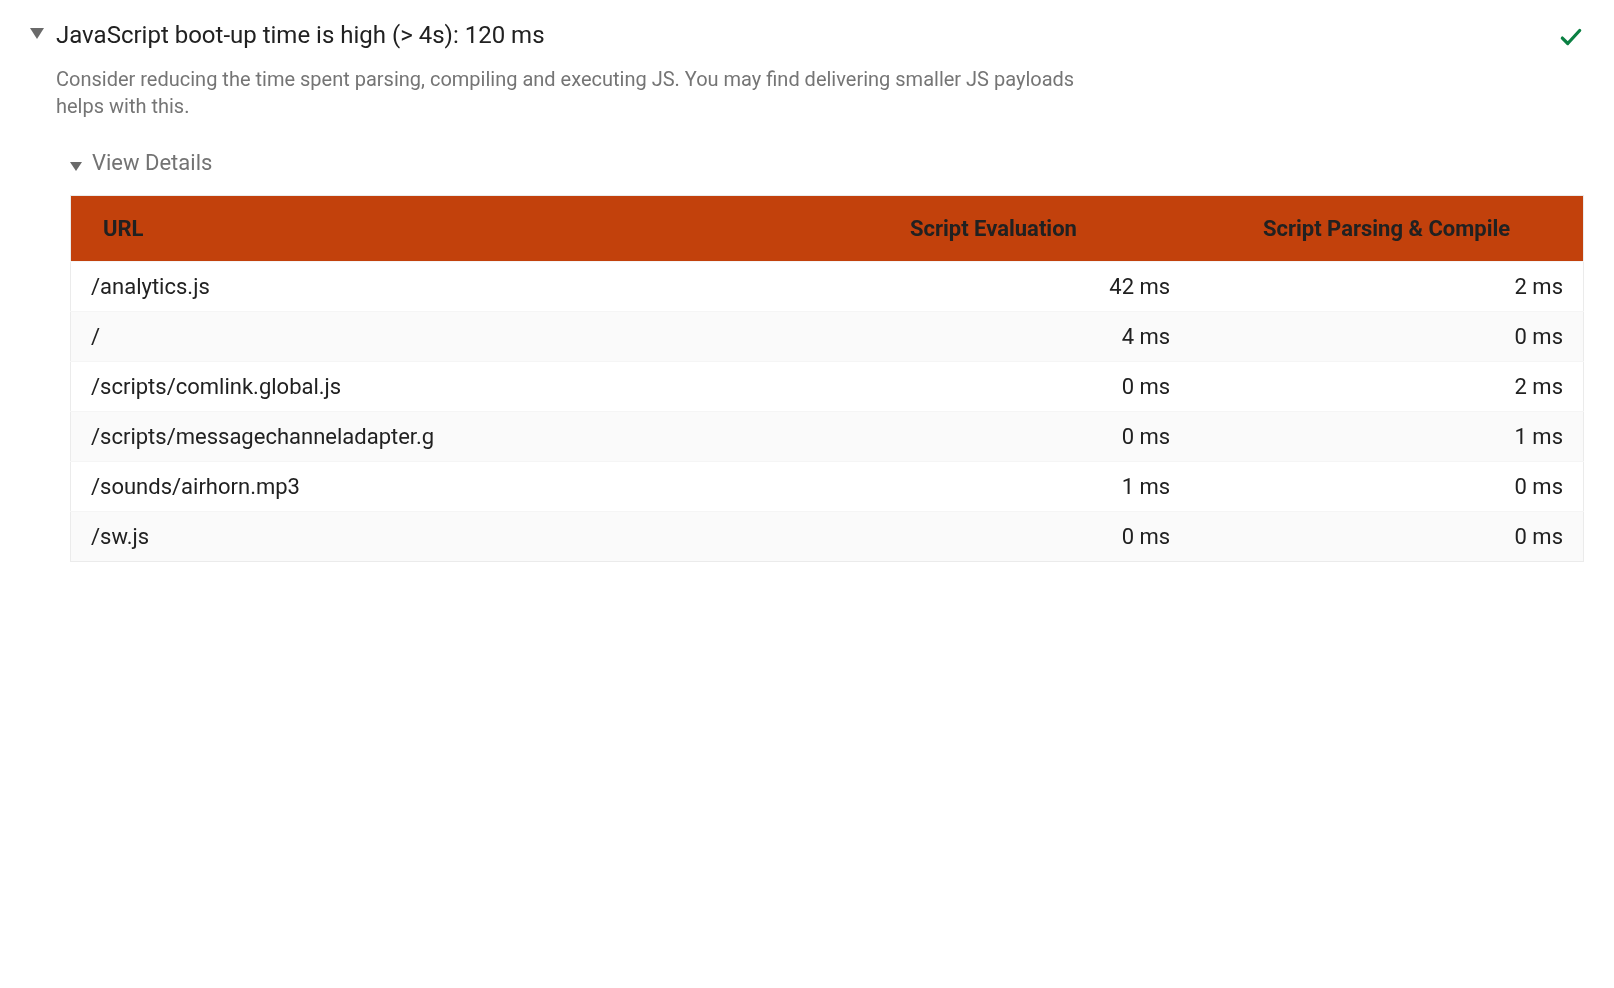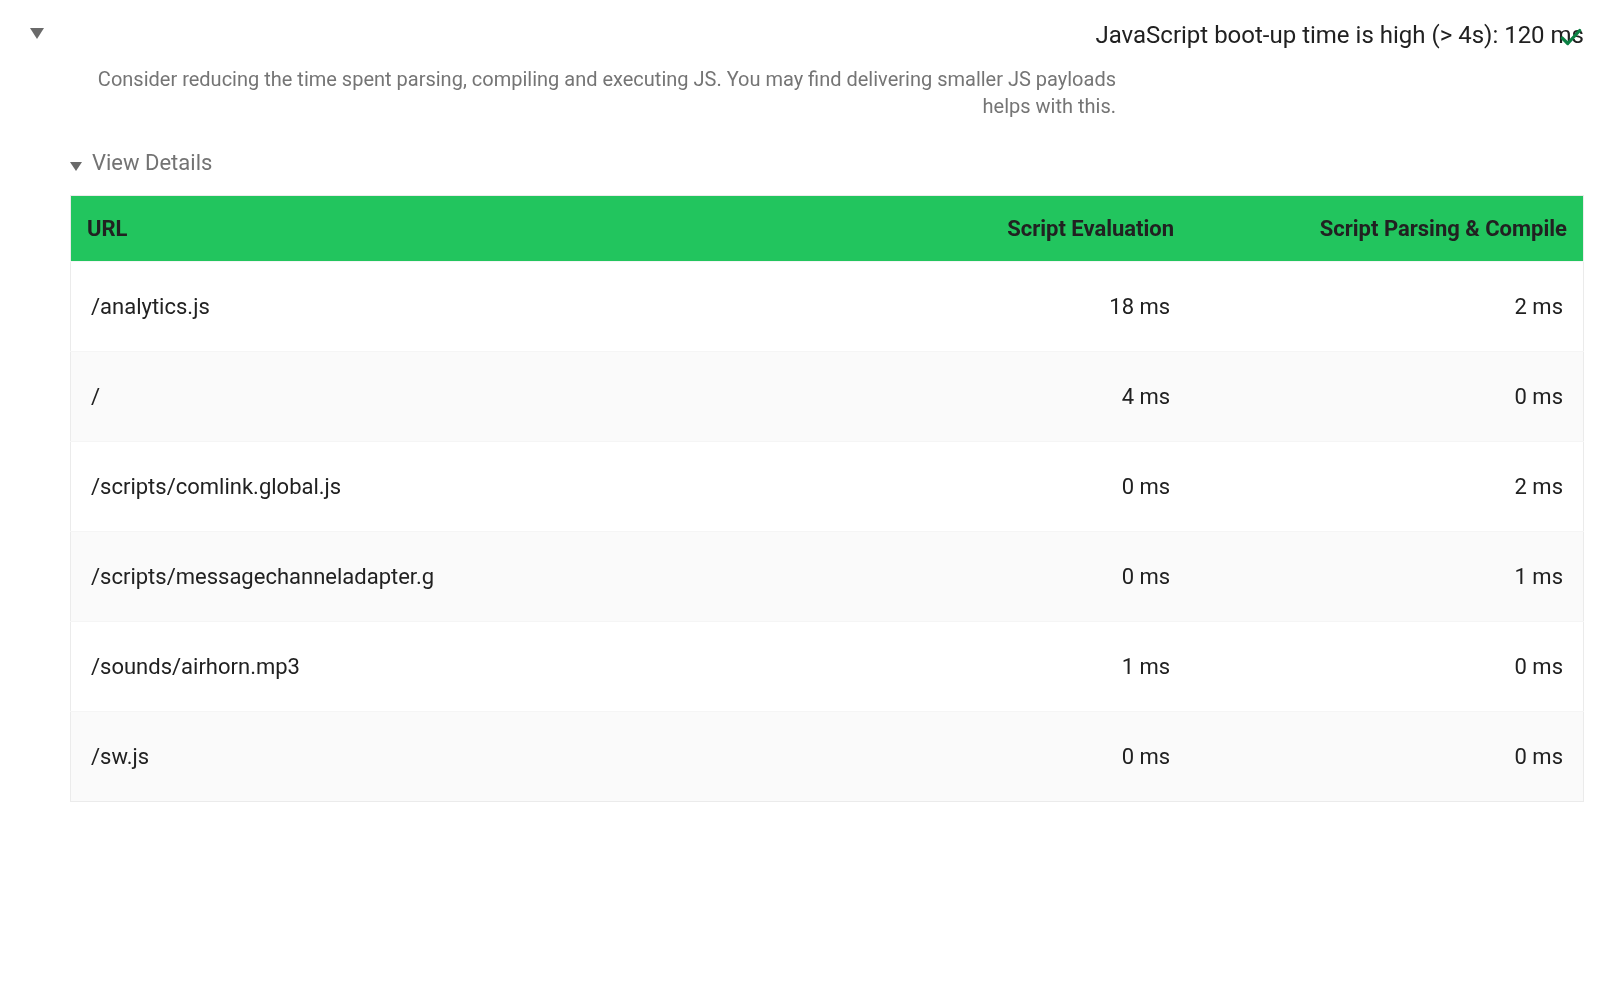--- a/index.html
+++ b/index.html
@@ -71,45 +71,45 @@
     color: #737373;
   }
   table.data {
     width: 100%;
     border-collapse: collapse;
     margin-top: 20px;
     border: 1px solid #ebebeb;
     font-size: 22px;
   }
   table.data thead th {
-    background: #22c55e;
+    background: #c2410c;
     text-align: left;
     font-weight: 700;
-    padding: 20px 16px;
+    padding: 20px 32px;
     color: #212121;
   }
   table.data thead th.col-eval,
   table.data thead th.col-parse {
-    text-align: right;
+    text-align: center;
   }
   table.data tbody td {
-    padding: 32px 20px;
+    padding: 12px 20px;
     color: #212121;
     border-top: 1px solid #f5f5f5;
   }
   table.data tbody tr:nth-child(even) td {
     background: #fafafa;
   }
   table.data td.num {
     text-align: right;
   }
   .col-url   { width: 48%; }
   .col-eval  { width: 26%; }
   .col-parse { width: 26%; }
-  .head-text { flex: 1 1 auto; text-align: right; }
+  .head-text { flex: 1 1 auto; }
 </style>
 </head>
 <body>
 
 <div class="audit">
 
   <div class="status-check">
     <svg width="26" height="26" viewBox="0 0 24 24" fill="none" stroke="currentColor" stroke-width="3" stroke-linecap="round" stroke-linejoin="round">
       <polyline points="4 13 9 18 20 6"></polyline>
     </svg>
@@ -133,21 +133,21 @@
       <thead>
         <tr>
           <th class="col-url">URL</th>
           <th class="col-eval">Script Evaluation</th>
           <th class="col-parse">Script Parsing &amp; Compile</th>
         </tr>
       </thead>
       <tbody id="tbody">
           <tr>
             <td>/analytics.js</td>
-            <td class="num">18 ms</td>
+            <td class="num">42 ms</td>
             <td class="num">2 ms</td>
           </tr>
           <tr>
             <td>/</td>
             <td class="num">4 ms</td>
             <td class="num">0 ms</td>
           </tr>
           <tr>
             <td>/scripts/comlink.global.js</td>
             <td class="num">0 ms</td>

